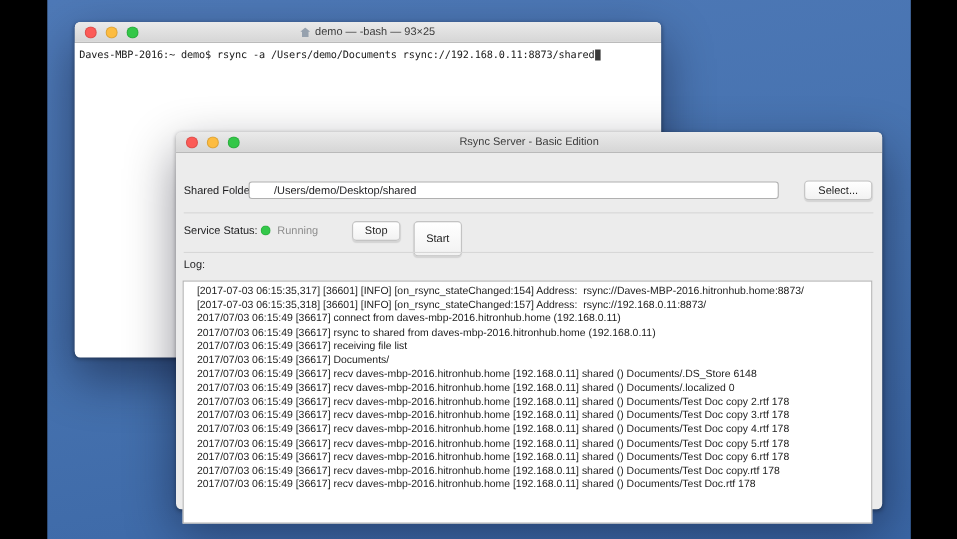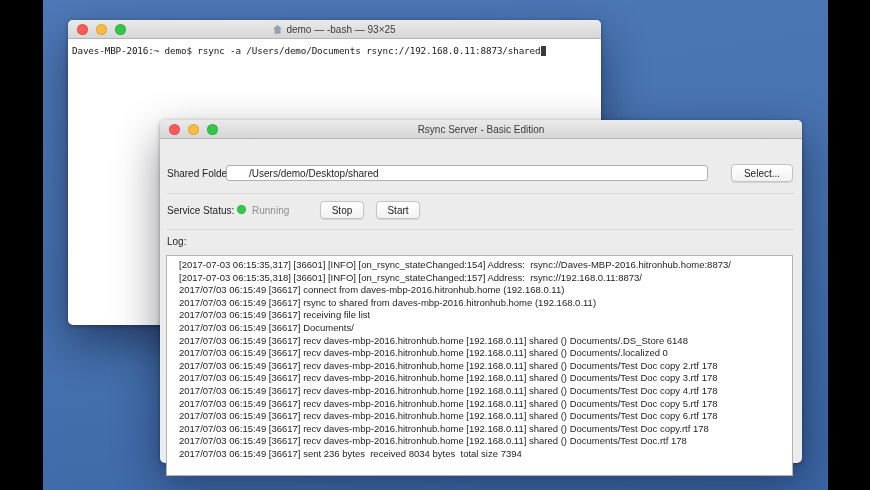--- a/index.html
+++ b/index.html
@@ -48,21 +48,21 @@
     border:1px solid #b0b0b0; border-radius:3px; background:#fff;
     font-family:"Liberation Sans", sans-serif; font-size:10px; color:#1d1d1f; padding:0 22px;
   }
   .btn {
     position:absolute; display:flex; align-items:center; justify-content:center;
     background:linear-gradient(#ffffff,#f2f2f2); border:1px solid #c3c3c3; border-radius:4px;
     font-size:10px; color:#222; box-shadow:0 1px 1px rgba(0,0,0,.10); cursor:default; white-space:nowrap;
   }
   #select-button { left:571px; top:25px; width:62px; height:18px; }
   #stop-button   { left:160px; top:62px; width:44px; height:18px; }
-  #start-button  { left:216px; top:62px; width:44px; height:18px; }
+  #start-button  { left:216px; top:62px; width:44px; height:32px; }
 
   .sep { position:absolute; left:7px; right:8px; height:1px; background:#d7d7d7; }
   #sep1 { top:54px; } #sep2 { top:90px; }
 
   .status-dot { position:absolute; left:77px; top:66px; width:9px; height:9px; border-radius:50%;
     background:#34c84a; border:1px solid rgba(0,0,0,.10); }
   #status-text { left:92px; top:66px; color:#8e8e8e; }
 
   .log-box {
     position:absolute; left:6px; top:116px; width:627px; height:221px;
@@ -130,16 +130,15 @@
       <div class="log-line">2017/07/03 06:15:49 [36617] Documents/</div>
       <div class="log-line">2017/07/03 06:15:49 [36617] recv daves-mbp-2016.hitronhub.home [192.168.0.11] shared () Documents/.DS_Store 6148</div>
       <div class="log-line">2017/07/03 06:15:49 [36617] recv daves-mbp-2016.hitronhub.home [192.168.0.11] shared () Documents/.localized 0</div>
       <div class="log-line">2017/07/03 06:15:49 [36617] recv daves-mbp-2016.hitronhub.home [192.168.0.11] shared () Documents/Test Doc copy 2.rtf 178</div>
       <div class="log-line">2017/07/03 06:15:49 [36617] recv daves-mbp-2016.hitronhub.home [192.168.0.11] shared () Documents/Test Doc copy 3.rtf 178</div>
       <div class="log-line">2017/07/03 06:15:49 [36617] recv daves-mbp-2016.hitronhub.home [192.168.0.11] shared () Documents/Test Doc copy 4.rtf 178</div>
       <div class="log-line">2017/07/03 06:15:49 [36617] recv daves-mbp-2016.hitronhub.home [192.168.0.11] shared () Documents/Test Doc copy 5.rtf 178</div>
       <div class="log-line">2017/07/03 06:15:49 [36617] recv daves-mbp-2016.hitronhub.home [192.168.0.11] shared () Documents/Test Doc copy 6.rtf 178</div>
       <div class="log-line">2017/07/03 06:15:49 [36617] recv daves-mbp-2016.hitronhub.home [192.168.0.11] shared () Documents/Test Doc copy.rtf 178</div>
       <div class="log-line">2017/07/03 06:15:49 [36617] recv daves-mbp-2016.hitronhub.home [192.168.0.11] shared () Documents/Test Doc.rtf 178</div>
-      <div class="log-line">2017/07/03 06:15:49 [36617] sent 236 bytes  received 8034 bytes  total size 7394</div>
     </div>
   </div>
 </div>
 
 </body></html>

